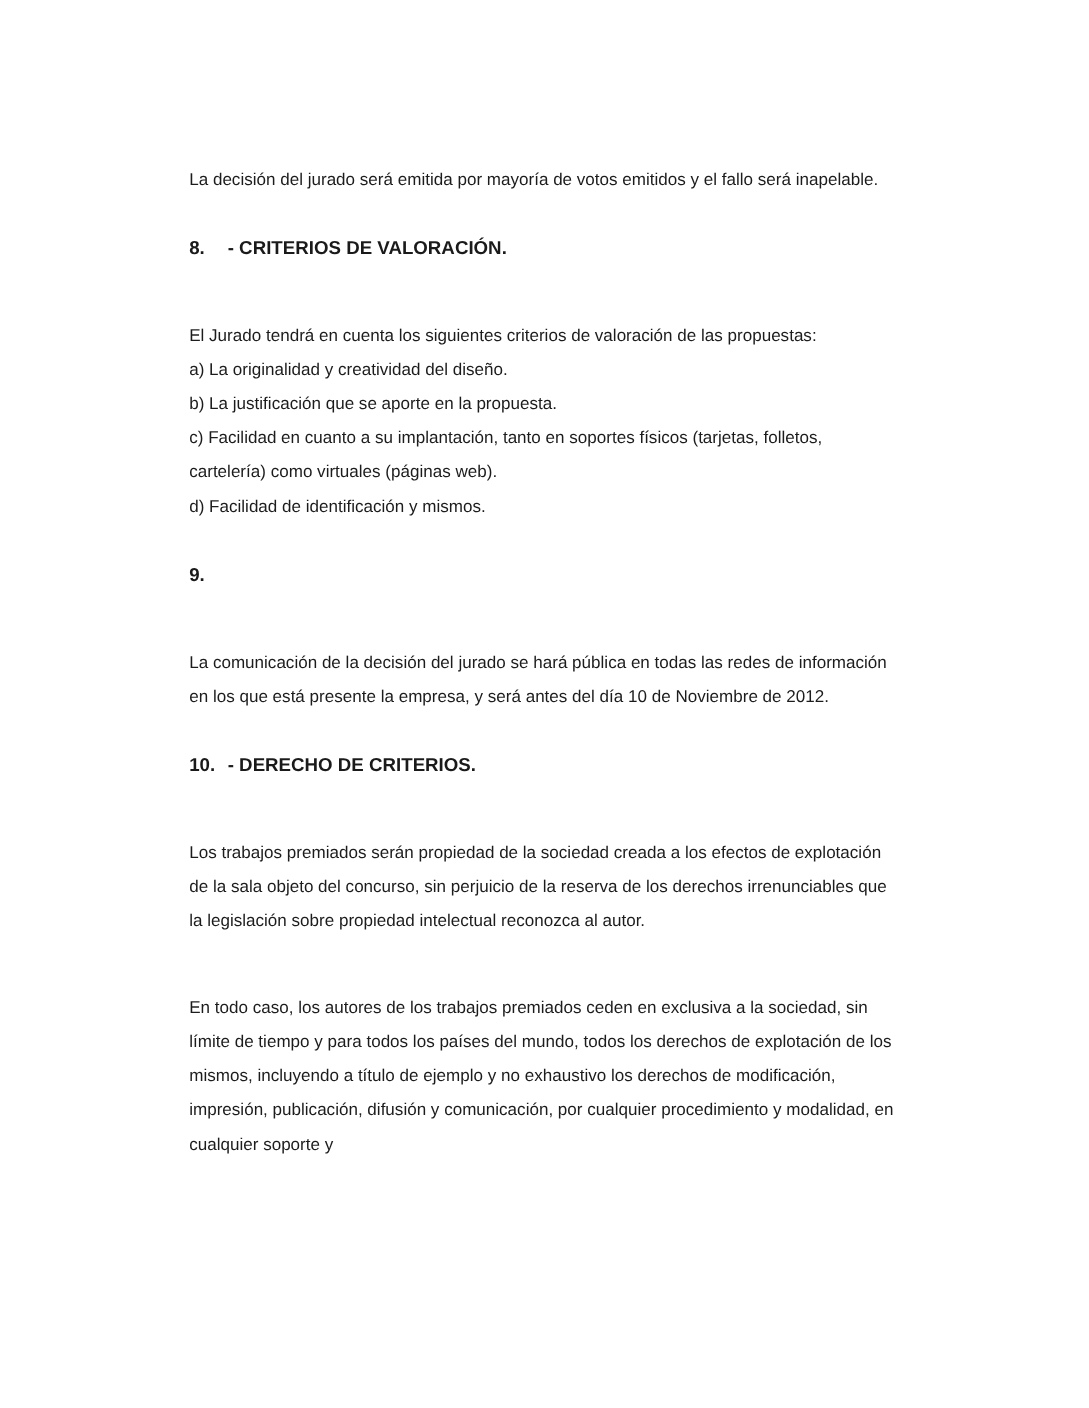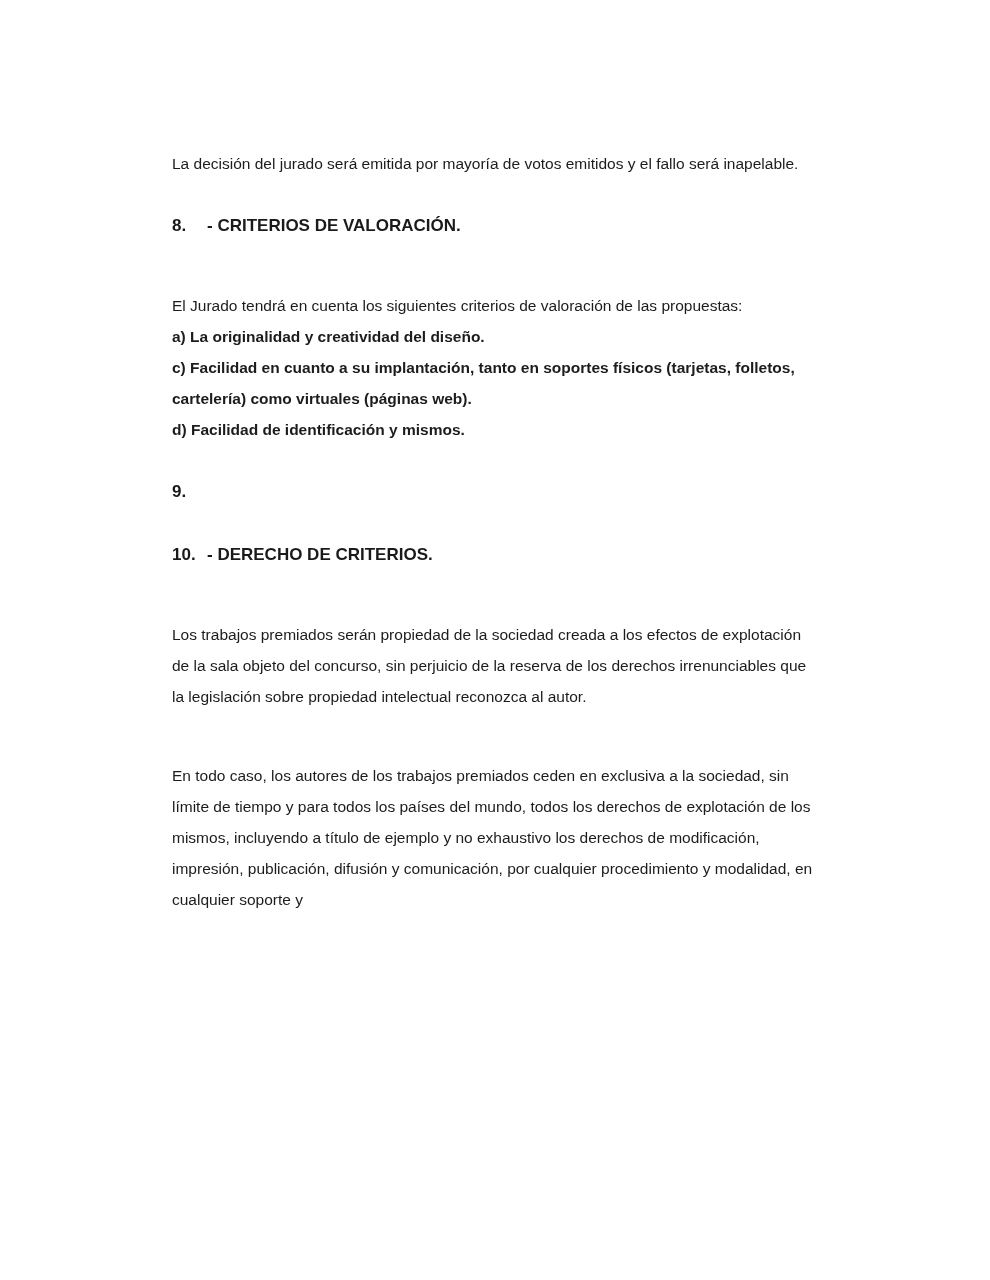--- a/index.html
+++ b/index.html
@@ -32,21 +32,20 @@
   }
   .para.tight {
     margin-bottom: 0;
   }
   .criteria-line {
     font-size: 15.5px;
     line-height: 31px;
   }
   .criteria-block {
     margin-bottom: 15px;
-    font-weight: bold;
   }
   .section-heading {
     display: flex;
     align-items: baseline;
     font-size: 17px;
     font-weight: bold;
     line-height: 33px;
     margin-top: 30px;
     margin-bottom: 12px;
     color: #1a1a1a;
@@ -68,28 +67,30 @@
 
     <h2 class="section-heading">
       <span class="num">8.</span>
       <span class="title">- CRITERIOS DE VALORACIÓN.</span>
     </h2>
 
     <p class="para tight">El Jurado tendrá en cuenta los siguientes criterios de valoración de las propuestas:</p>
 
     <div class="criteria-block">
       <div class="criteria-line">a) La originalidad y creatividad del diseño.</div>
+      <div class="criteria-line">b) La justificación que se aporte en la propuesta.</div>
       <div class="criteria-line">c) Facilidad en cuanto a su implantación, tanto en soportes físicos (tarjetas, folletos, cartelería) como virtuales (páginas web).</div>
       <div class="criteria-line">d) Facilidad de identificación y mismos.</div>
     </div>
 
     <h2 class="section-heading">
       <span class="num">9.</span>
     </h2>
 
+    <p class="para">La comunicación de la decisión del jurado se hará pública en todas las redes de información en los que está presente la empresa, y será antes del día 10 de Noviembre de 2012.</p>
 
     <h2 class="section-heading">
       <span class="num">10.</span>
       <span class="title">- DERECHO DE CRITERIOS.</span>
     </h2>
 
     <p class="para">Los trabajos premiados serán propiedad de la sociedad creada a los efectos de explotación de la sala objeto del concurso, sin perjuicio de la reserva de los derechos irrenunciables que la legislación sobre propiedad intelectual reconozca al autor.</p>
 
     <p class="para">En todo caso, los autores de los trabajos premiados ceden en exclusiva a la sociedad, sin límite de tiempo y para todos los países del mundo, todos los derechos de explotación de los mismos, incluyendo a título de ejemplo y no exhaustivo los derechos de modificación, impresión, publicación, difusión y comunicación, por cualquier procedimiento y modalidad, en cualquier soporte y</p>
 

